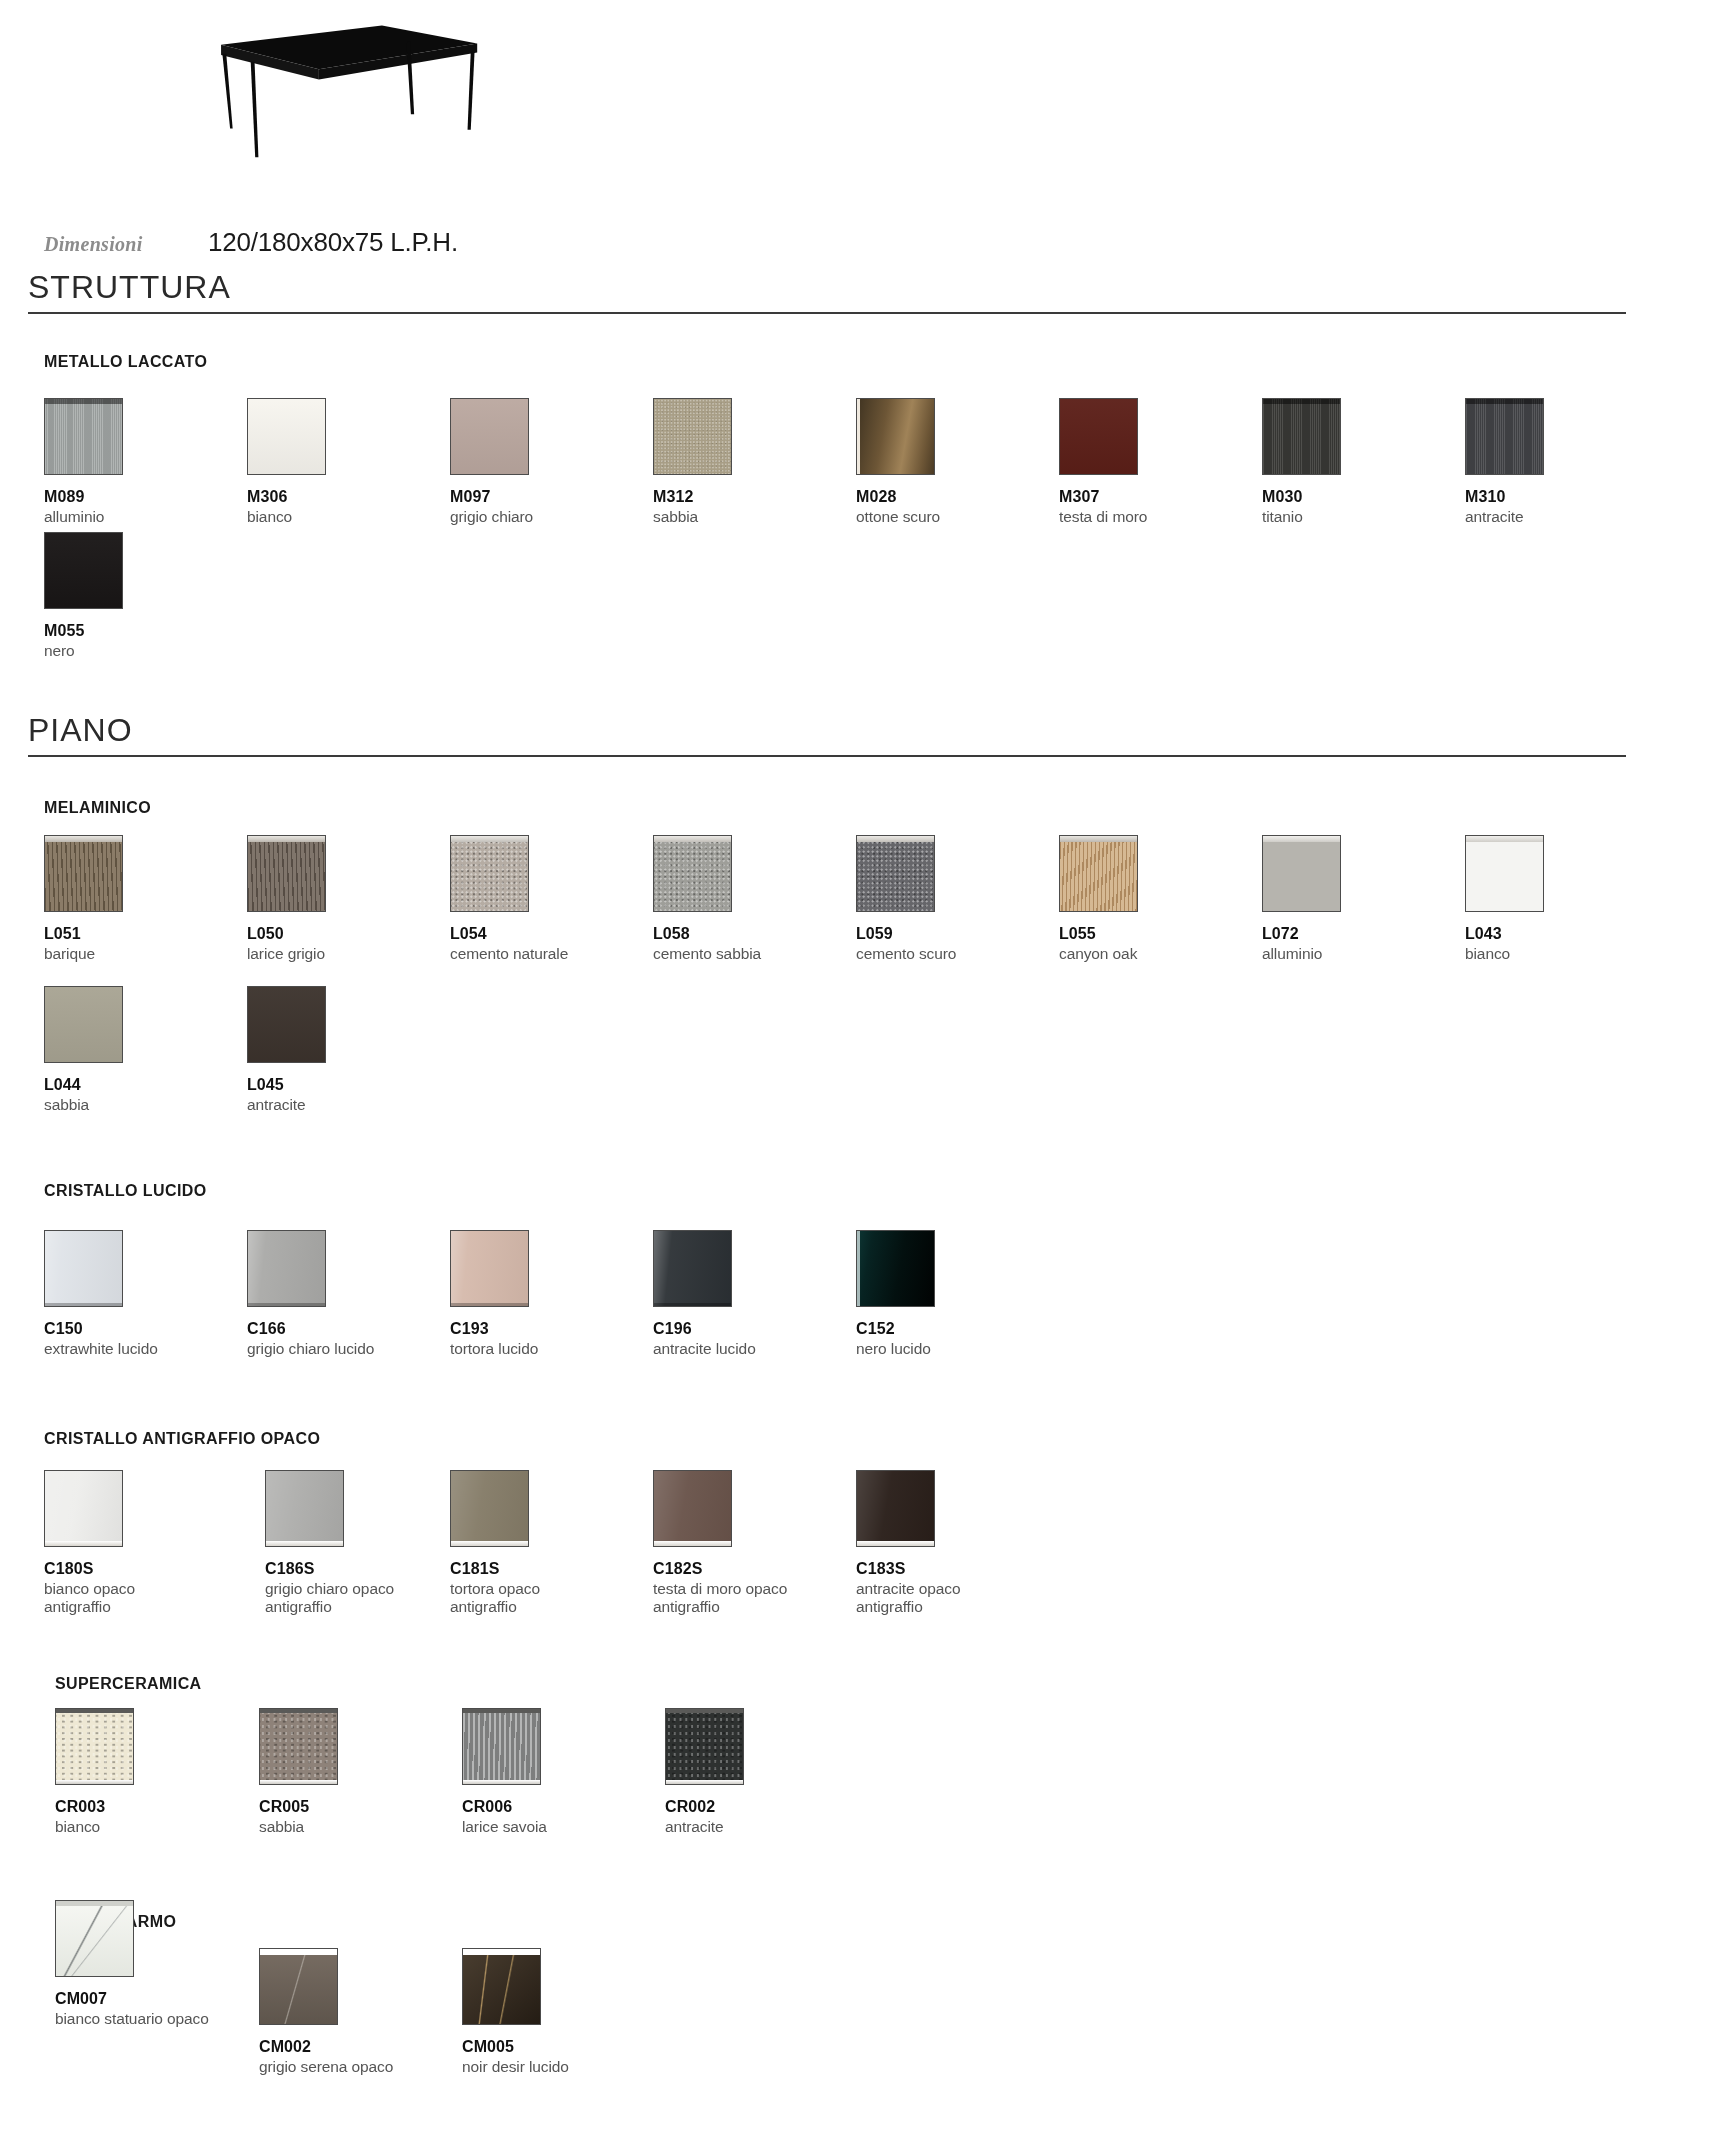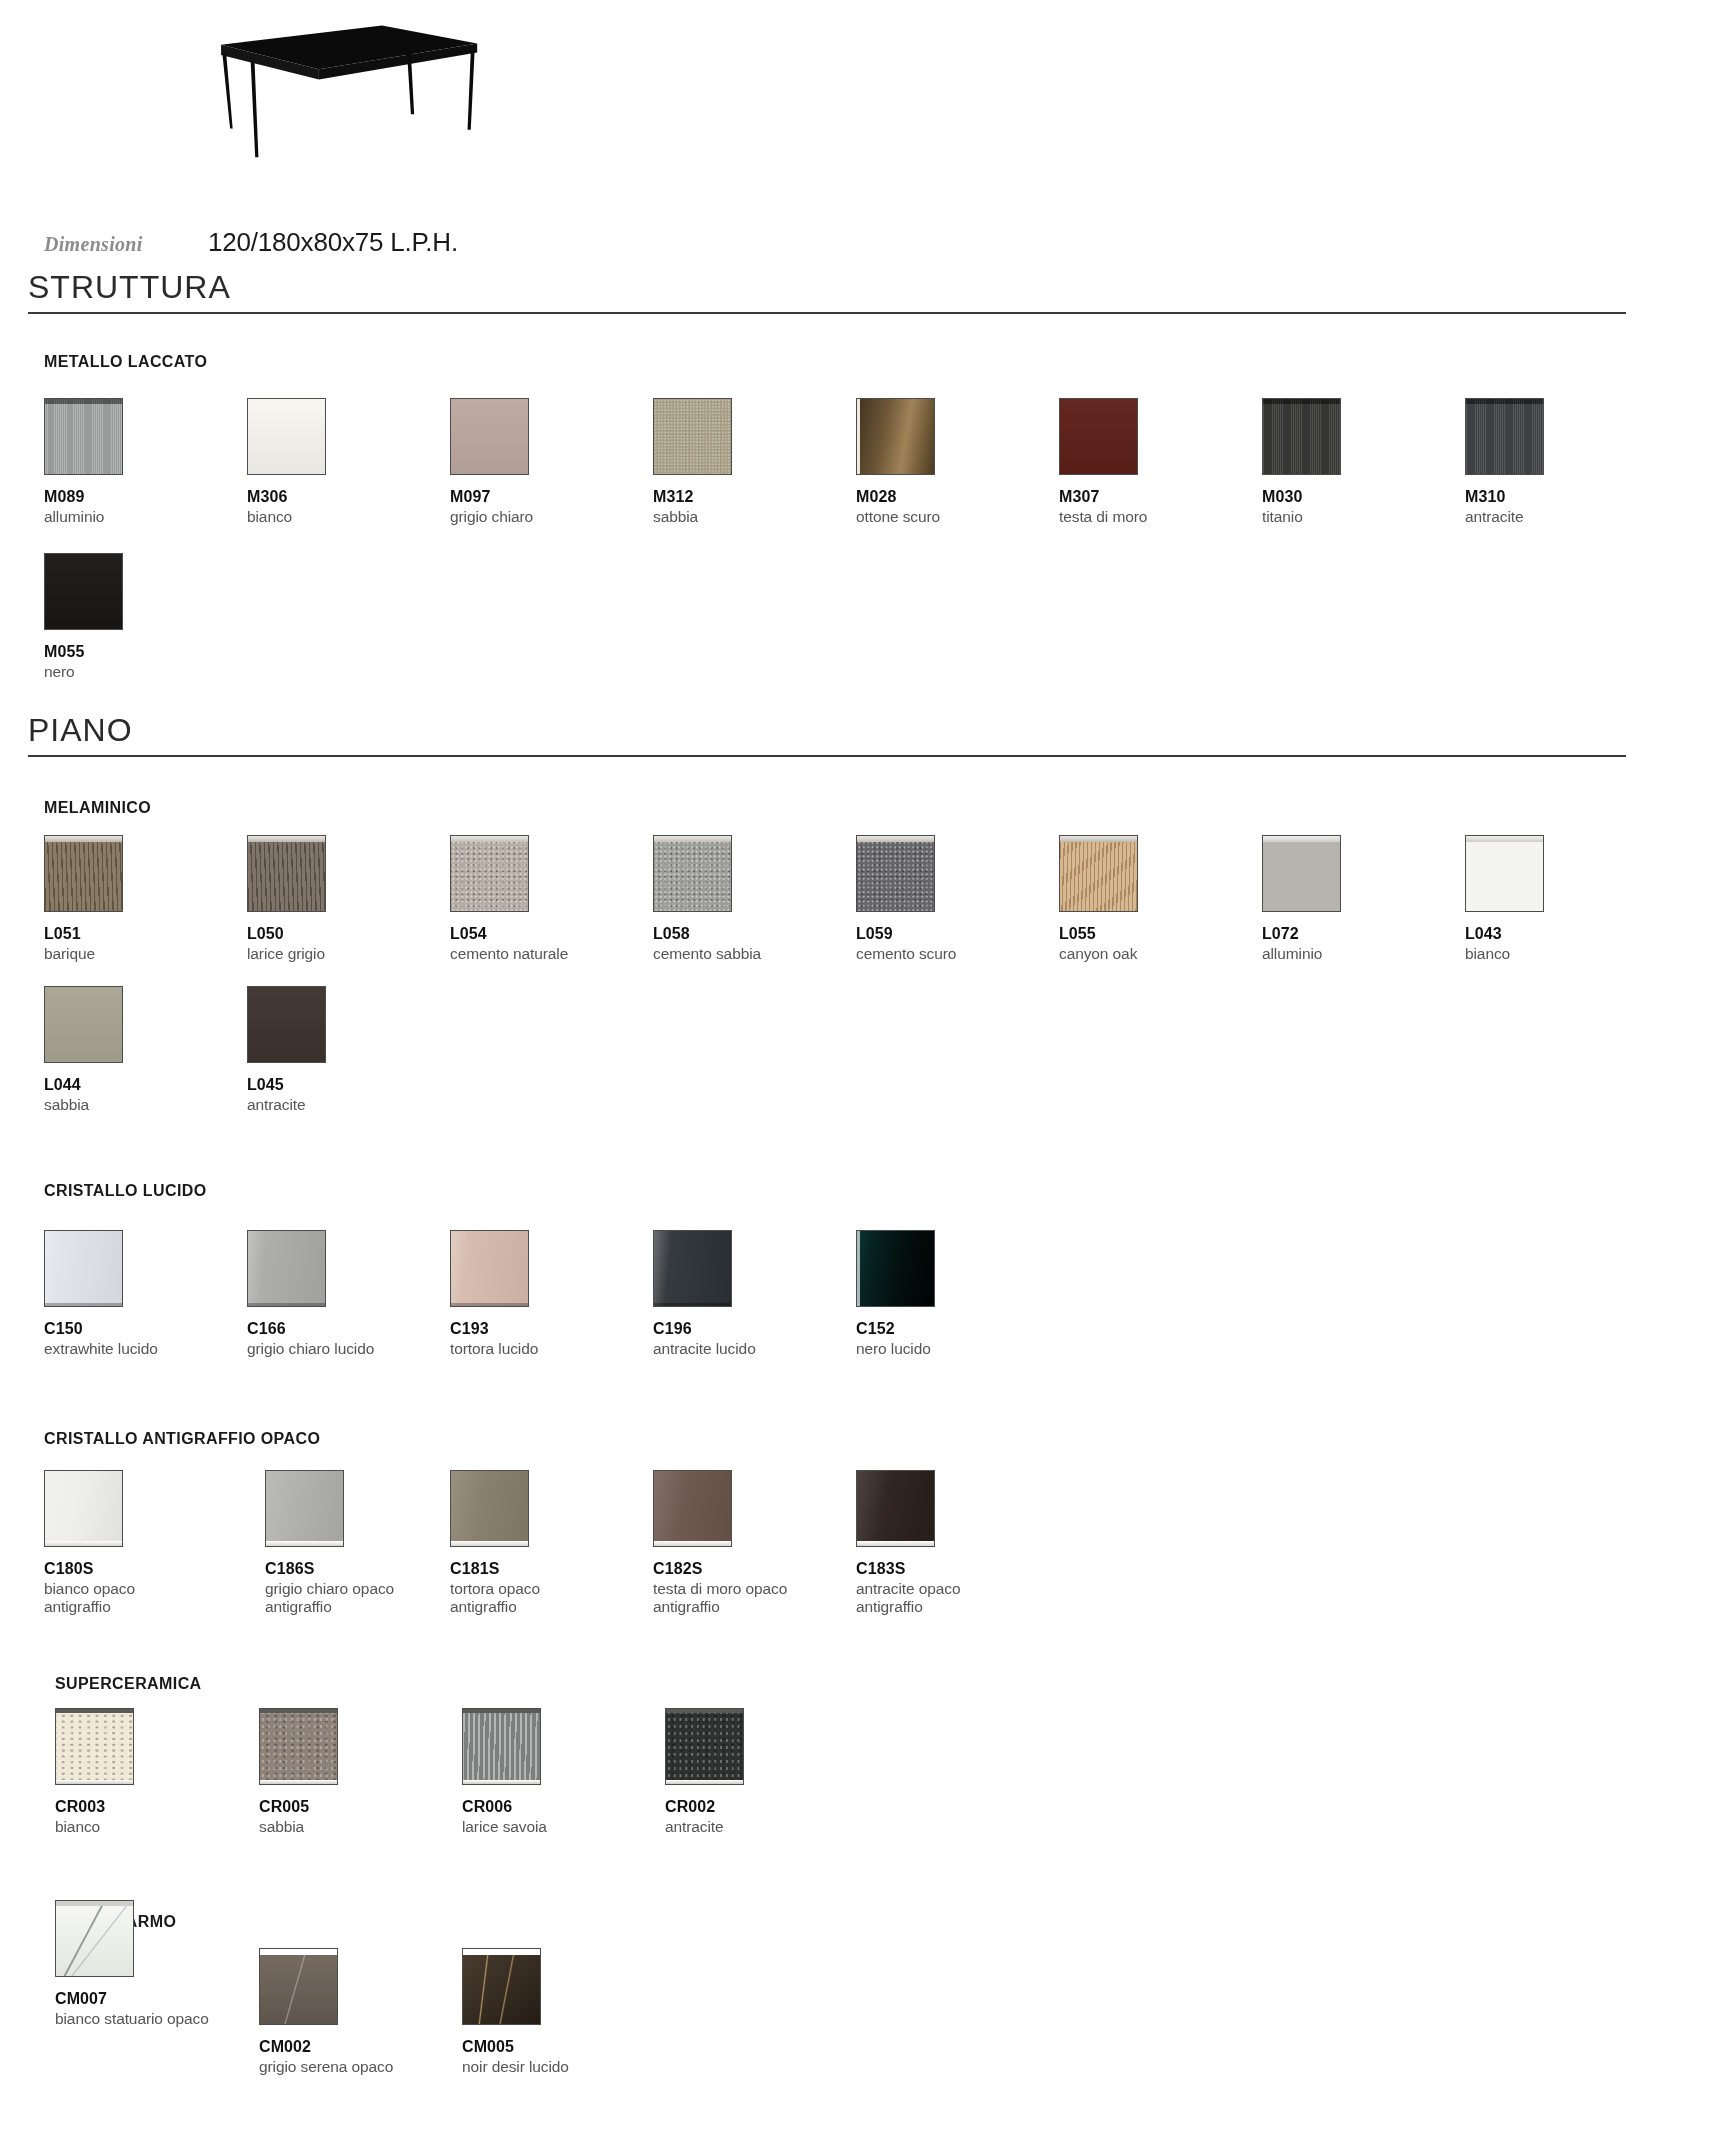--- a/index.html
+++ b/index.html
@@ -178,21 +178,21 @@
         <div class="swatch-code">M030</div>
         <div class="swatch-name" style="white-space: pre-line;">titanio</div>
       </div>
       <div class="swatch-cell" style="top: 398px; left: 1465px;">
         <div class="swatch-chip" style="background: repeating-linear-gradient(90deg, rgba(255, 255, 255, 0.1) 0px, rgba(255, 255, 255, 0.1) 0.6px, rgba(0, 0, 0, 0.1) 0.6px, rgba(0, 0, 0, 0.1) 1.9px) rgb(69, 70, 74);">
           <div class="chip-top-band" style="background: rgba(0, 0, 0, 0.45);"></div>
         </div>
         <div class="swatch-code">M310</div>
         <div class="swatch-name" style="white-space: pre-line;">antracite</div>
       </div>
-      <div class="swatch-cell" style="top: 553px; left: 44px;">
+      <div class="swatch-cell" style="top: 532px; left: 44px;">
         <div class="swatch-chip" style="background: linear-gradient(rgba(255, 255, 255, 0.04), rgba(0, 0, 0, 0.06)) rgb(25, 22, 22);"></div>
         <div class="swatch-code">M055</div>
         <div class="swatch-name" style="white-space: pre-line;">nero</div>
       </div>
       <div class="section-head" style="top: 714px;">
         <div class="title">PIANO</div>
         <div class="rule"></div>
       </div>
       <div class="group-head" style="top: 799px; left: 44px;">MELAMINICO</div>
       <div class="swatch-cell" style="top: 835px; left: 44px;">

